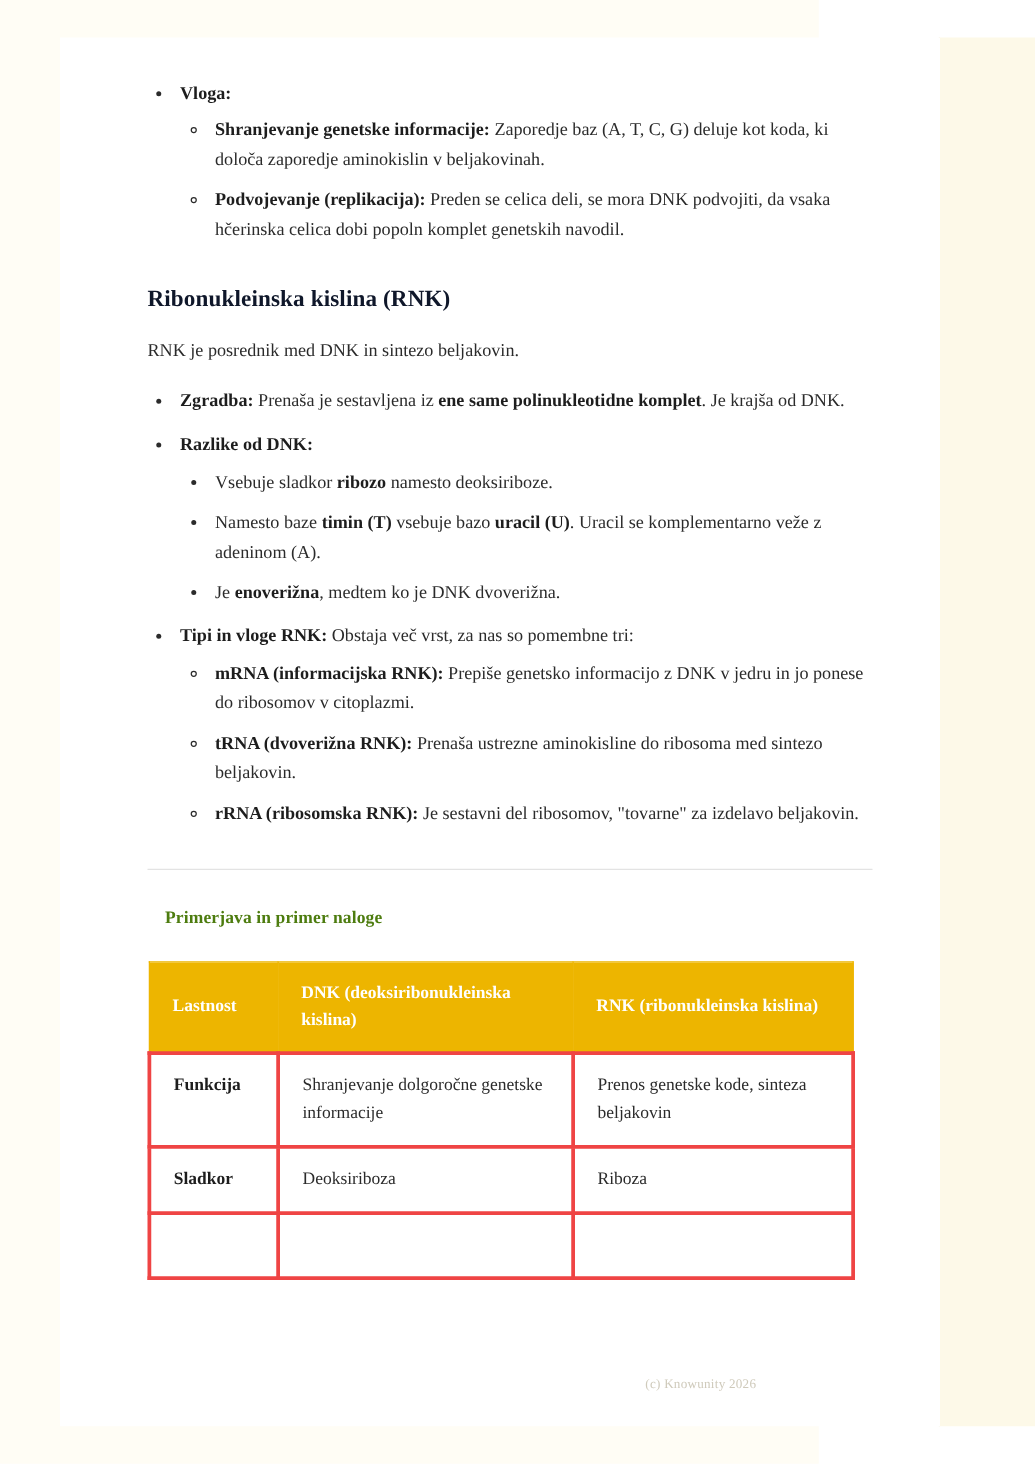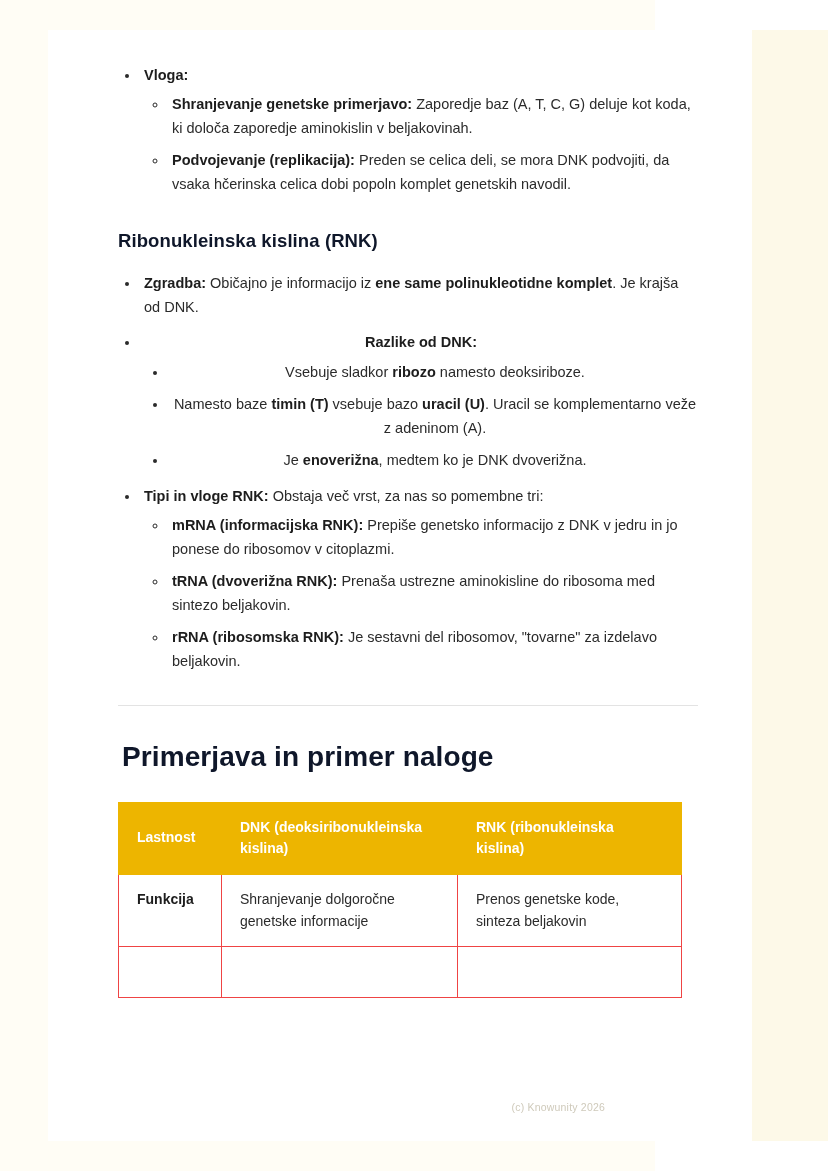--- a/index.html
+++ b/index.html
@@ -13,20 +13,21 @@
     height: 1171px;
     position: relative;
     overflow: hidden;
   }
   .page {
     position: absolute;
     left: 0; top: 0;
     width: 655px;
     height: 1171px;
     background: #fffdf5;
+    font-family: Liberation Serif, serif;
   }
   
   .sheet {
     position: absolute;
     left: 48px;
     top: 30px;
     width: 704px;
     height: 1111px;
     background: #ffffff;
   }
@@ -82,24 +83,24 @@
   b, strong { font-weight: bold; color: #1d1d1d; }
 
   h2.section {
     color: #0f172a;
     font-size: 18.5px;
     font-weight: bold;
     margin: 30px 0 0 0;
     letter-spacing: 0.1px;
   }
   h2.big {
-    color: #0f172a;
-    font-size: 28px;
-    font-weight: bold;
-    margin: 4px;
+    color: #4d7c0f;
+    font-size: 14px;
+    font-weight: bold;
+    margin: 14px;
     letter-spacing: 0.1px;
   }
   p.para {
     margin: 14px 0 0 0;
     font-size: 14.5px;
     line-height: 1.6;
   }
   .block-gap { height: 16px; }
   .rule {
     border: none;
@@ -119,21 +120,21 @@
     background: #edb500;
     color: #ffffff;
     font-weight: bold;
     text-align: left;
     padding: 14px 18px;
     vertical-align: middle;
     border: 1px solid #edb500;
     line-height: 1.55;
   }
   table.cmp td {
-    border: 1px solid #ef4444;
+    border: 3px solid #ef4444;
     padding: 14px 18px;
     vertical-align: top;
     line-height: 1.55;
     color: #2b2b2b;
   }
   table.cmp td.rowhead {
     font-weight: bold;
     color: #1d1d1d;
   }
   col.c1 { width: 103px; }
@@ -166,40 +167,41 @@
   <div class="sheet"></div>
 
   <div class="clip">
     <div class="content">
 
       <ul>
         <li>
           <b>Vloga:</b>
           <ul class="circle lvl2">
             <li>
-              <b>Shranjevanje genetske primerjavo:</b><span> Zaporedje baz (A, T, C, G) deluje kot koda, ki določa zaporedje aminokislin v beljakovinah.</span>
+              <b>Shranjevanje genetske informacije:</b><span> Zaporedje baz (A, T, C, G) deluje kot koda, ki določa zaporedje aminokislin v beljakovinah.</span>
             </li>
             <li>
               <b>Podvojevanje (replikacija):</b><span> Preden se celica deli, se mora DNK podvojiti, da vsaka hčerinska celica dobi popoln komplet genetskih navodil.</span>
             </li>
           </ul>
         </li>
       </ul>
 
       <h2 class="section">Ribonukleinska kislina (RNK)</h2>
 
+      <p class="para">RNK je posrednik med DNK in sintezo beljakovin.</p>
 
       <div class="block-gap"></div>
 
       <ul>
         <li style="margin-bottom:12px;">
-          <b>Zgradba:</b><span> Običajno je informacijo iz </span><b>ene same polinukleotidne komplet</b><span>. Je krajša od DNK.</span>
-        </li>
-
-        <li style="margin-bottom:12px;text-align:center;">
+          <b>Zgradba:</b><span> Prenaša je sestavljena iz </span><b>ene same polinukleotidne komplet</b><span>. Je krajša od DNK.</span>
+        </li>
+
+        <li style="margin-bottom:12px;">
           <b>Razlike od DNK:</b>
           <ul class="lvl2">
             <li>
               <span>Vsebuje sladkor </span><b>ribozo</b><span> namesto deoksiriboze.</span>
             </li>
             <li>
               <span>Namesto baze </span><b>timin (T)</b><span> vsebuje bazo </span><b>uracil (U)</b><span>. Uracil se komplementarno veže z adeninom (A).</span>
             </li>
             <li>
               <span>Je </span><b>enoverižna</b><span>, medtem ko je DNK dvoverižna.</span>
@@ -241,20 +243,25 @@
             <th>RNK (ribonukleinska kislina)</th>
           </tr>
         </thead>
         <tbody>
           <tr>
             <td class="rowhead">Funkcija</td>
             <td>Shranjevanje dolgoročne genetske informacije</td>
             <td>Prenos genetske kode, sinteza beljakovin</td>
           </tr>
           <tr>
+            <td class="rowhead">Sladkor</td>
+            <td>Deoksiriboza</td>
+            <td>Riboza</td>
+          </tr>
+          <tr>
             <td class="rowhead">&nbsp;</td>
             <td>&nbsp;</td>
             <td>&nbsp;</td>
           </tr>
         </tbody>
       </table>
 
     </div>
   </div>
 

